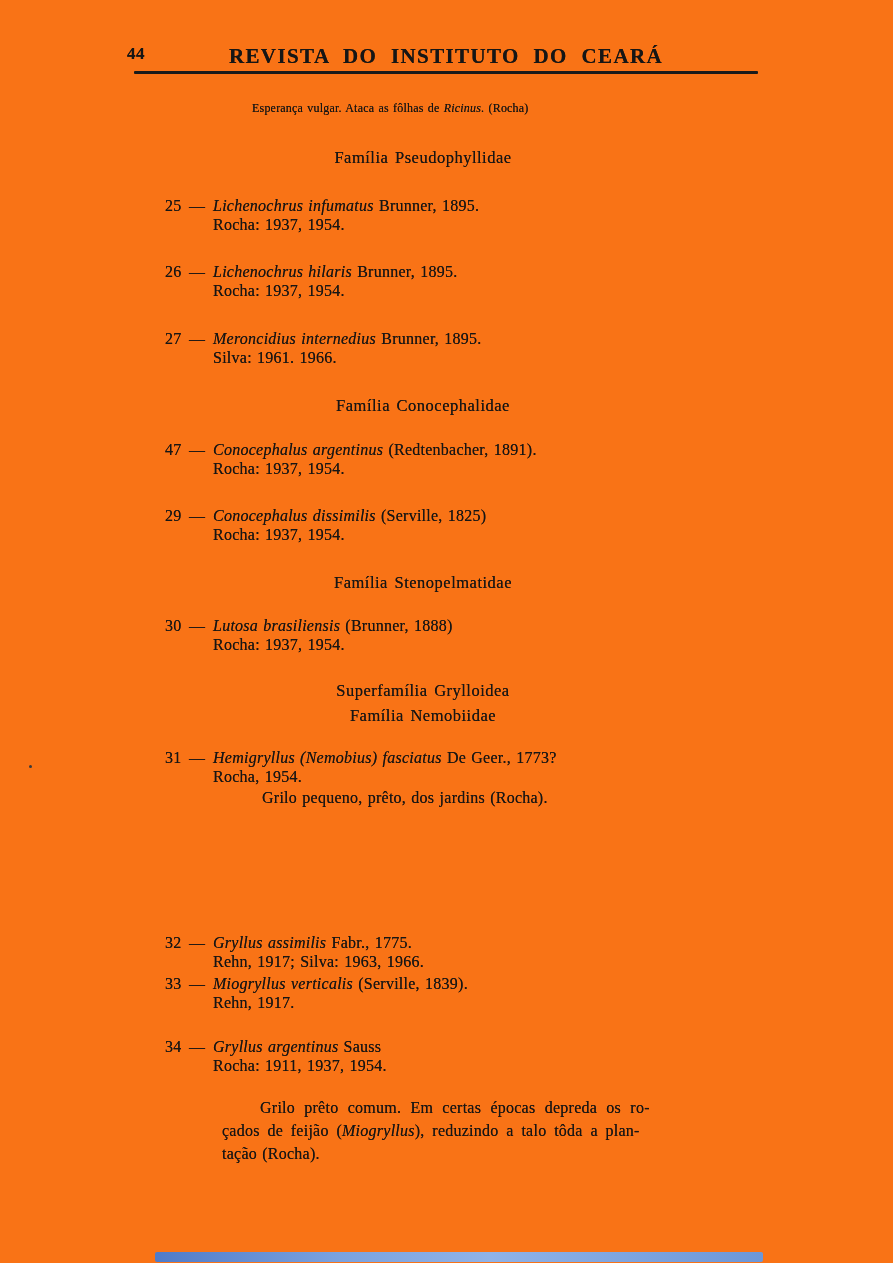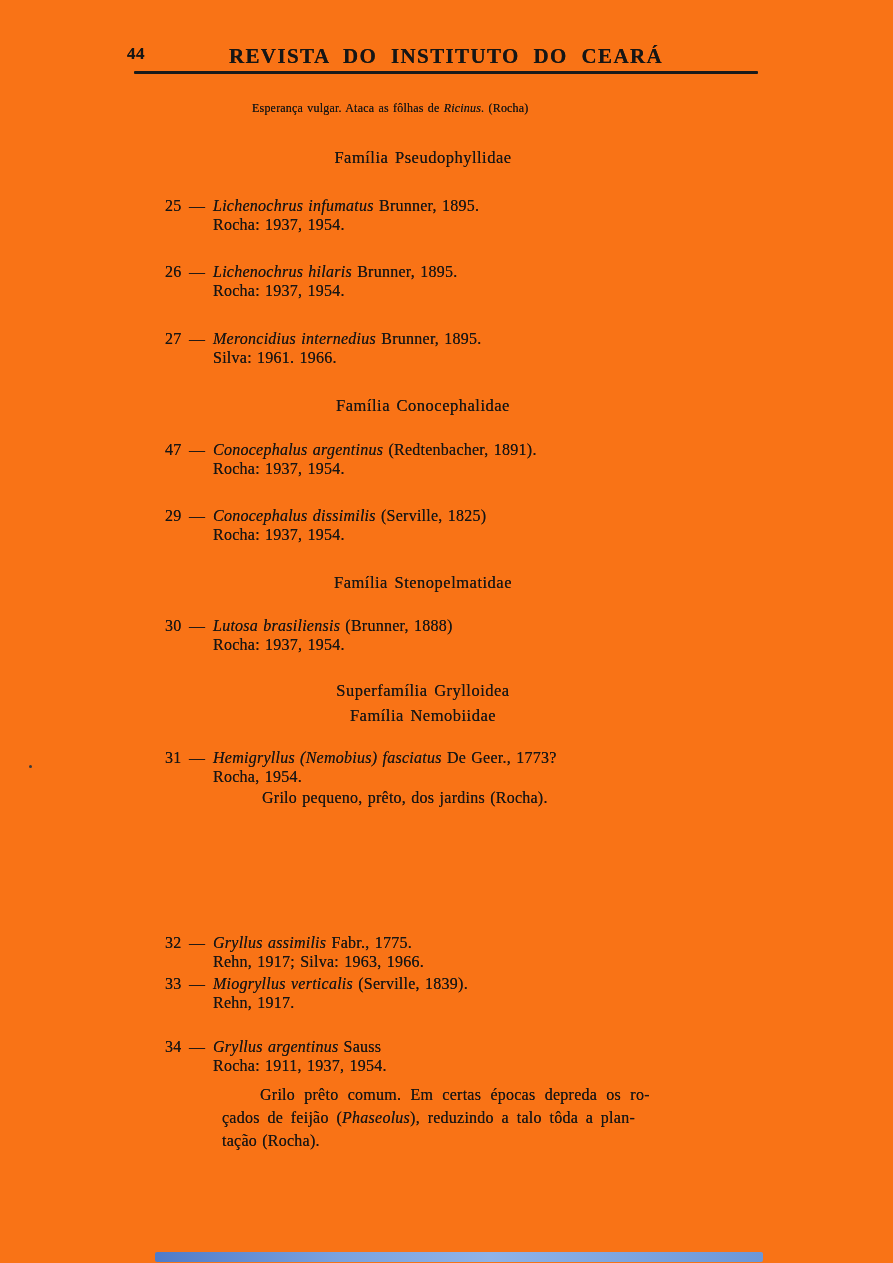--- a/index.html
+++ b/index.html
@@ -27,21 +27,21 @@
   
   .entry{position:absolute;left:165px;font-size:16px;line-height:19px;letter-spacing:0.25px;word-spacing:1px;}
   .e25{top:196px;} .e26{top:262px;} .e27{top:329px;} .e28{top:440px;}
   .e29{top:506px;} .e30{top:616px;} .e31{top:748px;} .e32{top:909px;margin-top:24px;}
   .e33{top:974px;} .e34{top:1037px;}
   .l1{white-space:nowrap;}
   .enum{display:inline-block;width:24px;}
   .edash{display:inline-block;width:24px;}
   .ref{margin-left:48px;white-space:nowrap;}
   .note{margin-left:97px;margin-top:2px;white-space:nowrap;}
-  .para{margin-top:8px;}
+  .para{margin-top:21px;}
   .para-line{line-height:23px;white-space:nowrap;}
   .p1{margin-left:95px;word-spacing:5px;}
   .p2{margin-left:57px;word-spacing:3.5px;}
   .p3{margin-left:57px;}
   
   .speck{left:29px;top:765px;width:3px;height:3px;background:#3a3a3a;border-radius:50%;}
   .scan-bar{left:155px;top:1252px;width:608px;height:10px;border-radius:2px;}
 </style>
 </head>
 <body>
@@ -104,21 +104,21 @@
   <div class="entry e33">
     <div class="l1"><span class="enum">33</span><span class="edash">—</span><span><span class="it">Miogryllus verticalis</span><span> (Serville, 1839).</span></span></div>
     <div class="ref">Rehn, 1917.</div>
   </div>
 
   <div class="entry e34">
     <div class="l1"><span class="enum">34</span><span class="edash">—</span><span><span class="it">Gryllus argentinus</span><span> Sauss</span></span></div>
     <div class="ref">Rocha: 1911, 1937, 1954.</div>
     <div class="para">
       <div class="para-line p1"><span>Grilo prêto comum. Em certas épocas depreda os ro-</span></div>
-      <div class="para-line p2"><span>çados de feijão (</span><span class="it">Phaseolus</span><span>), reduzindo a talo tôda a plan-</span></div>
+      <div class="para-line p2"><span>çados de feijão (</span><span class="it">Miogryllus</span><span>), reduzindo a talo tôda a plan-</span></div>
       <div class="para-line p3"><span>tação (Rocha).</span></div>
     </div>
   </div>
 
   <div class="abs speck"></div>
   <div class="abs scan-bar" style="background: linear-gradient(90deg, rgb(79, 123, 201) 0%, rgb(122, 162, 223) 30%, rgb(143, 179, 232) 55%, rgb(108, 151, 216) 100%);"></div>
 
 </div>
 
 </body></html>

